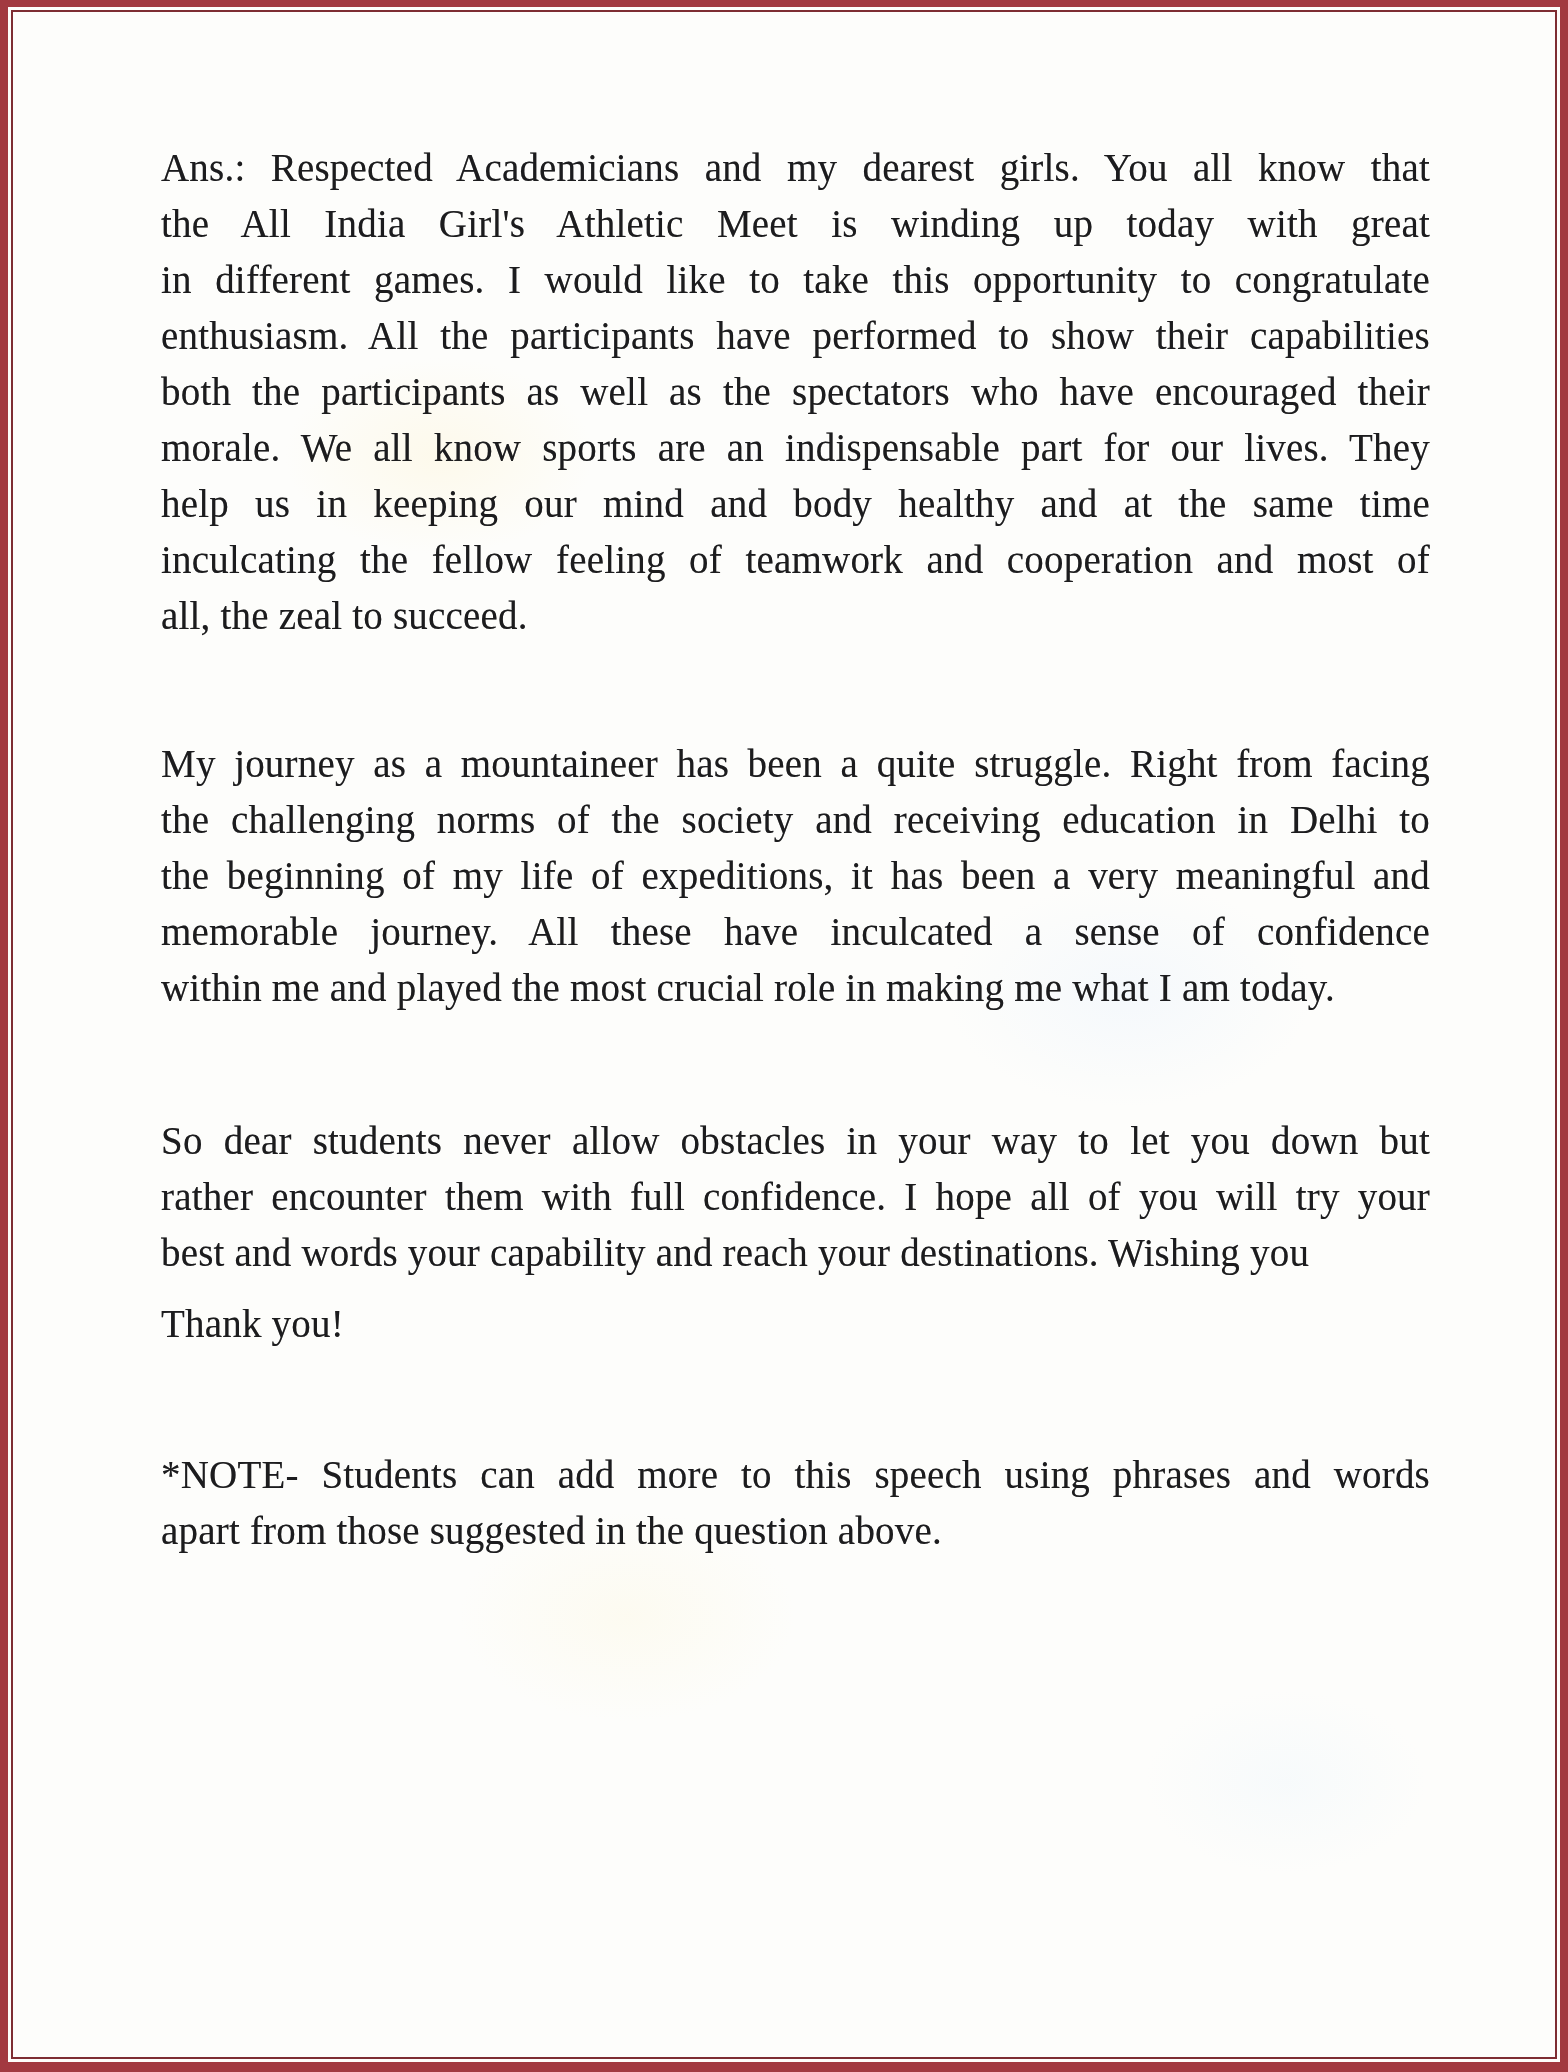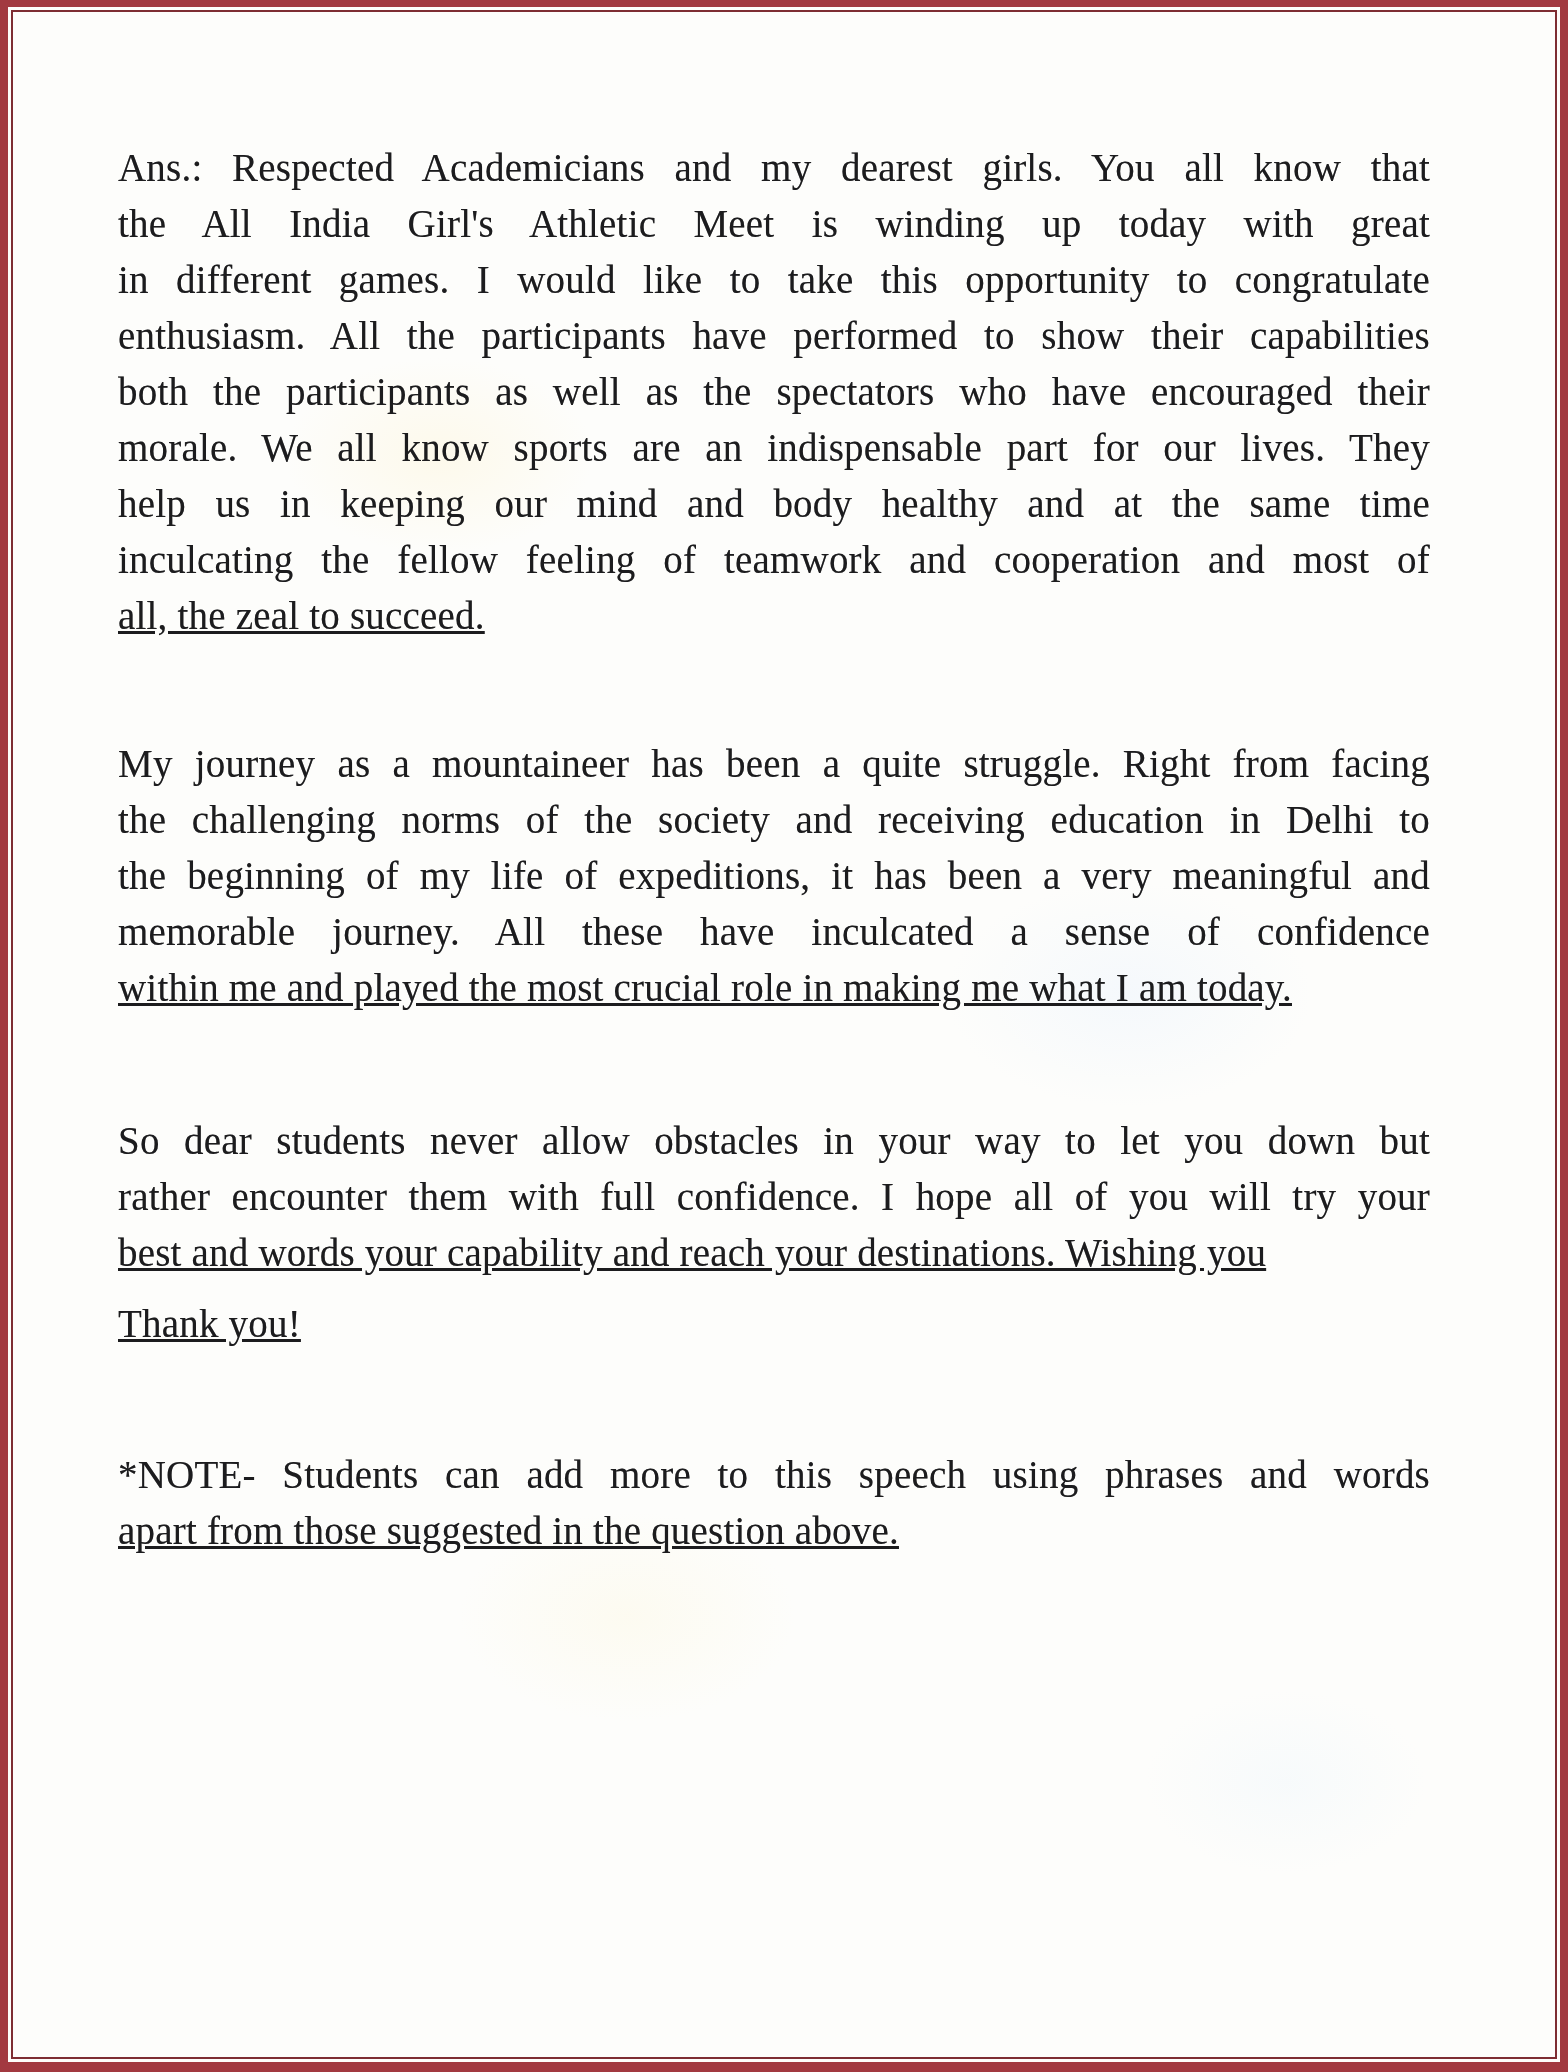--- a/index.html
+++ b/index.html
@@ -47,34 +47,33 @@
     left: 118px;
     top: 140px;
     width: 1312px;
     color: var(--ink);
     font-size: 39px;
     line-height: 56px;
     letter-spacing: 0.2px;
     text-shadow: 0 0 0.6px rgba(20, 20, 20, 0.45);
   }
 
-  .para { display: block; }
+  .para { display: block; margin-left: 43px; }
   .para:nth-child(1) { margin-bottom: 92px; }
   .para:nth-child(2) { margin-bottom: 97px; }
   .para:nth-child(3) { margin-bottom: 15px; }
   .para:nth-child(4) { margin-bottom: 95px; }
 
   .line {
     text-align: justify;
     text-align-last: justify;
     white-space: normal;
   }
   .line:last-child {
     text-align-last: left;
-    text-decoration: underline;
   }
 </style>
 </head>
 <body>
 
 <div class="page">
   <div class="outer-border"></div>
   <div class="inner-border"></div>
   <div class="content" id="doc-body">
       <div class="para">

